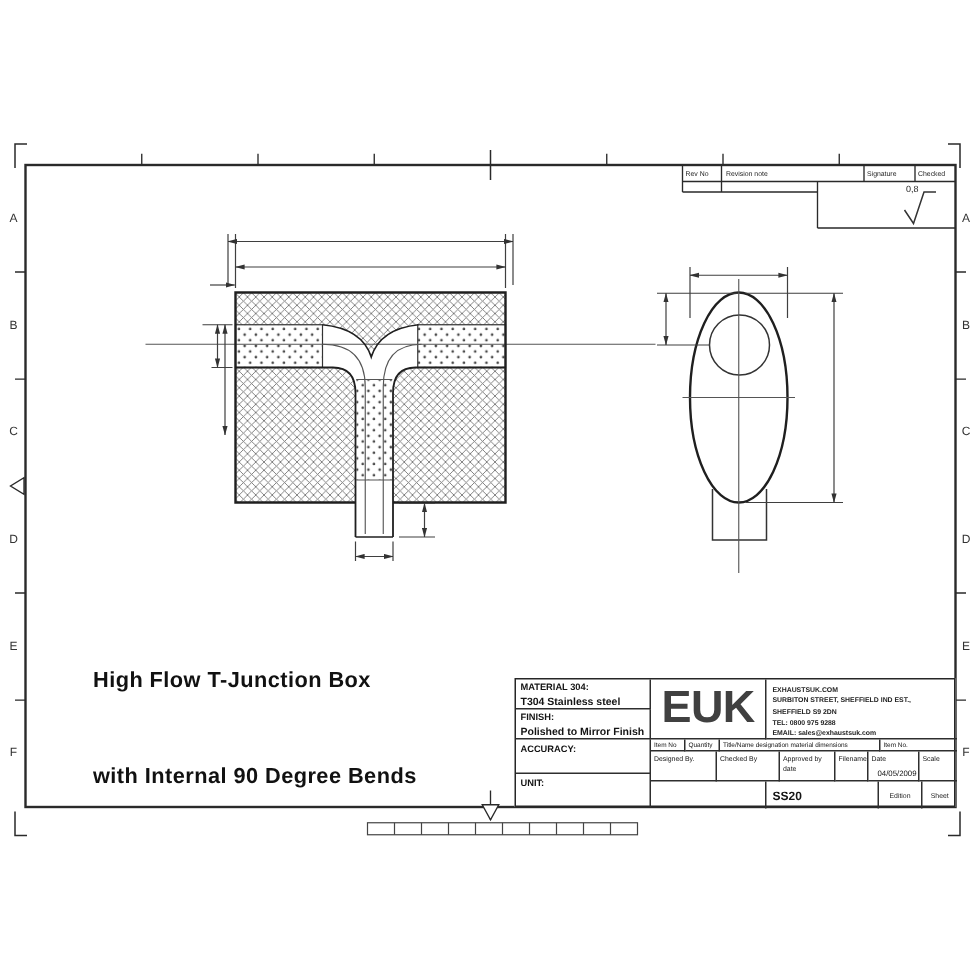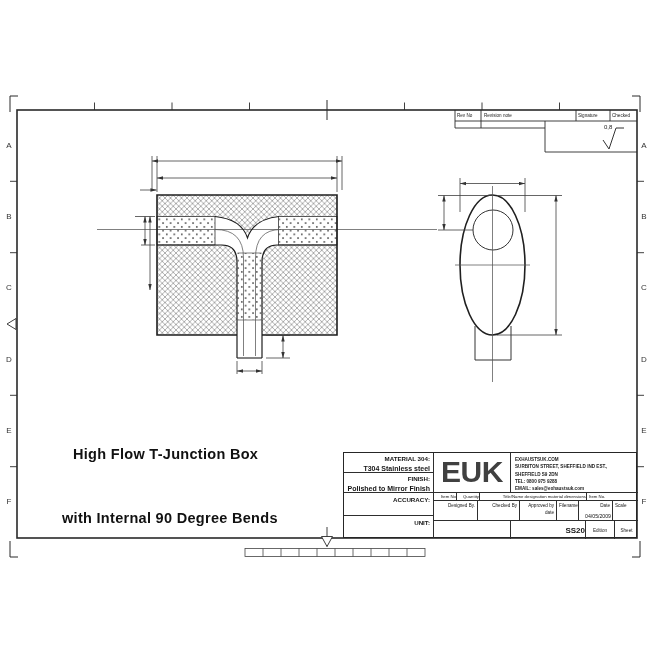--- a/index.html
+++ b/index.html
@@ -12,21 +12,21 @@
   .abs{position:absolute;}
   .t{position:absolute;white-space:nowrap;color:#141414;}
   .border-letter{width:10px;text-align:center;font-size:8px;color:#333;}
   .rev-label{font-size:4.6px;line-height:10px;color:#222;}
   
   #title-block{
     position:absolute;left:343px;top:452px;width:294px;height:86px;
     border:1.2px solid #262626;box-sizing:border-box;background:#fff;
   }
   .cell{position:absolute;box-sizing:border-box;}
-  .br{border-right:1px solid #2e2e2e;text-align:right;}
+  .br{border-right:1px solid #2e2e2e;}
   .bb{border-bottom:1px solid #2e2e2e;}
   .lbl{font-weight:bold;font-size:6.2px;line-height:8.5px;}
   .val{font-weight:bold;font-size:7px;line-height:9px;}
   .tiny{font-size:4.3px;line-height:7px;}
   .small{font-size:4.6px;line-height:7px;}
   #logo-cell{font-weight:bold;font-size:30px;line-height:38px;text-align:center;letter-spacing:-0.5px;color:#404040;}
   #company-cell div{font-size:4.6px;line-height:7.3px;font-weight:bold;color:#222;}
   #title-line1,#title-line2{
     font-weight:bold;font-size:14.5px;line-height:20px;letter-spacing:0.3px;color:#111;
   }
@@ -149,21 +149,21 @@
 <div class="t border-letter" style="left:639px;top:354.7px;">D</div>
 <div class="t border-letter" style="left:639px;top:426px;">E</div>
 <div class="t border-letter" style="left:639px;top:497.3px;">F</div>
 
 <div class="t rev-label" style="left:457px;top:111px;">Rev No</div>
 <div class="t rev-label" style="left:484px;top:111px;">Revision note</div>
 <div class="t rev-label" style="left:578px;top:111px;">Signature</div>
 <div class="t rev-label" style="left:612px;top:111px;">Checked</div>
 <div class="t" id="roughness-val" style="left:604px;top:124px;">0,8</div>
 
-<div class="t" id="title-line1" style="left:73px;top:444px;">High Flow T-Junction Box</div>
+<div class="t" id="title-line1" style="left:62px;top:444px;">High Flow T-Junction Box</div>
 <div class="t" id="title-line2" style="left:62px;top:464px;margin-top:44px;">with Internal 90 Degree Bends</div>
 
 <div id="title-block">
   <div class="cell br bb" style="left:0;top:0;width:90px;height:20px;padding:2px 3px;">
     <div class="lbl">MATERIAL 304:</div>
     <div class="val">T304 Stainless steel</div>
   </div>
   <div class="cell br bb" style="left:0;top:20px;width:90px;height:20px;padding:2px 3px;">
     <div class="lbl">FINISH:</div>
     <div class="val">Polished to Mirror Finish</div>

